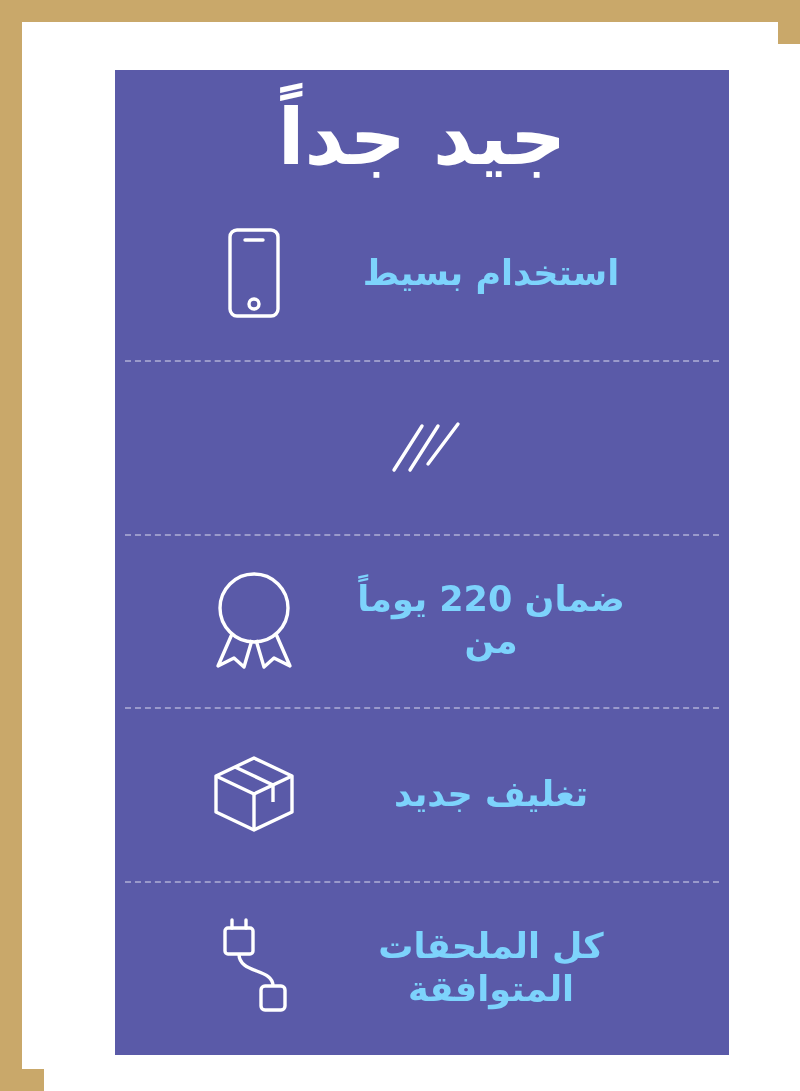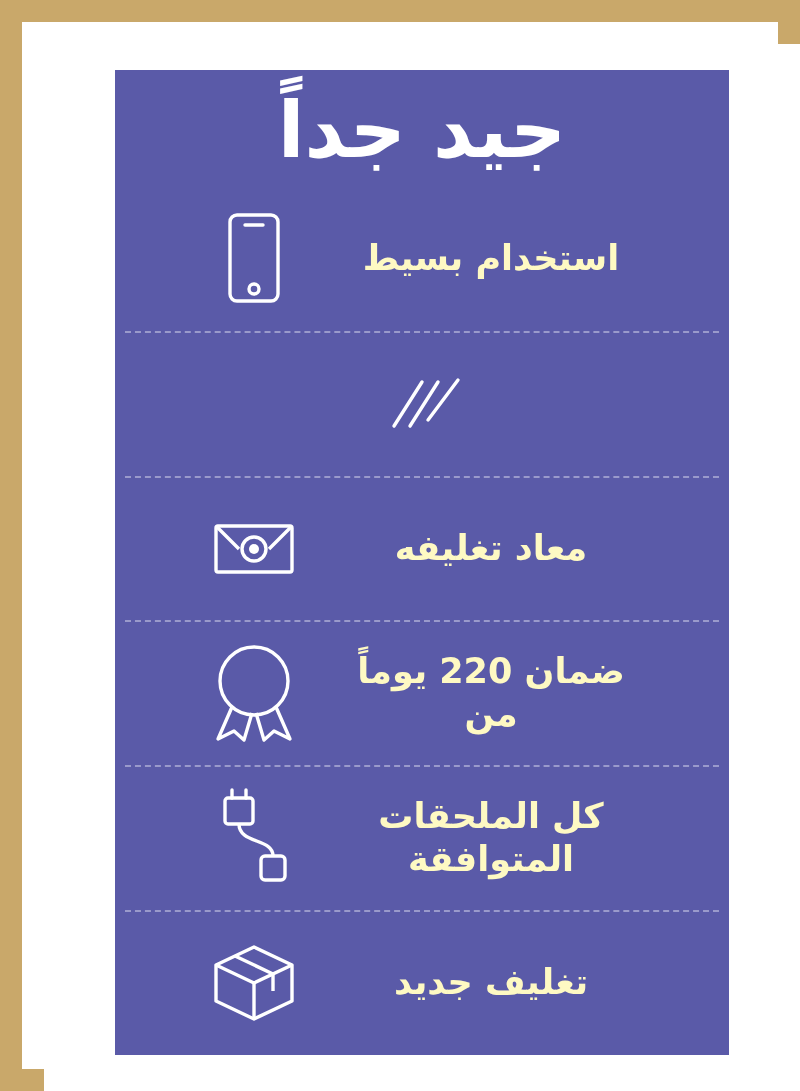--- a/index.html
+++ b/index.html
@@ -41,21 +41,21 @@
     background: #5a5aa8;
     box-sizing: border-box;
     display: flex;
     flex-direction: column;
   }
   .headline {
     color: #ffffff;
     font-size: 78px;
     font-weight: bold;
     text-align: center;
-    padding: 20px 20px 8px 20px;
+    padding: 27px 20px 8px 20px;
     letter-spacing: 0px;
     line-height: 1.05;
     direction: rtl;
     height: 116px;
     box-sizing: border-box;
   }
   .rows {
     flex: 1;
     display: flex;
     flex-direction: column;
@@ -73,21 +73,21 @@
   }
   .feature-row + .feature-row::before {
     content: "";
     position: absolute;
     top: 0;
     right: 10px;
     left: 10px;
     border-top: 2px dashed #9a9acb;
   }
   .feature-text {
-    color: #fef9c3;
+    color: #7dd3fc;
     font-size: 35px;
     font-weight: bold;
     text-align: center;
     line-height: 1.22;
     direction: rtl;
     flex: 1;
     padding-left: 6px;
     max-width: 330px;
   }
   .feature-icon {
@@ -127,63 +127,52 @@
       <div class="feature-row">
         <div class="feature-icon">
           <svg width="92" height="70" viewBox="0 0 92 70" fill="none" stroke="#ffffff" stroke-width="3.4" stroke-linecap="round">
             <line x1="18" y1="58" x2="46" y2="14"></line>
             <line x1="34" y1="58" x2="62" y2="14"></line>
             <line x1="52" y1="52" x2="82" y2="12"></line>
           </svg>
         </div>
       </div>
 
-      <div class="feature-row">
-        <div class="feature-text">معاد تغليفه</div>
-        <div class="feature-icon">
-          <svg width="96" height="70" viewBox="0 0 96 70" fill="none" stroke="#ffffff" stroke-width="3.4">
-            <rect x="10" y="13" width="76" height="46" rx="2" ry="2"></rect>
-            <path d="M10 13 L33 36 M86 13 L63 36"></path>
-            <circle cx="48" cy="36" r="12"></circle>
-            <circle cx="48" cy="36" r="5" fill="#ffffff" stroke="none"></circle>
-          </svg>
-        </div>
-      </div>
 
       <div class="feature-row">
         <div class="feature-text">ضمان 220 يوماً من</div>
         <div class="feature-icon">
           <svg width="108" height="104" viewBox="0 0 108 104" fill="none" stroke="#ffffff" stroke-width="3.4" stroke-linejoin="round">
             <circle cx="54" cy="40" r="34"></circle>
             <path d="M32 66 L18 98 L34 90 L44 99 L52 72"></path>
             <path d="M76 66 L90 98 L74 90 L64 99 L56 72"></path>
+          </svg>
+        </div>
+      </div>
+
+      <div class="feature-row">
+        <div class="feature-text">تغليف جديد</div>
+        <div class="feature-icon">
+          <svg width="96" height="88" viewBox="0 0 96 88" fill="none" stroke="#ffffff" stroke-width="3.4" stroke-linejoin="round">
+            <path d="M48 8 L86 26 L86 62 L48 80 L10 62 L10 26 Z"></path>
+            <path d="M10 26 L48 44 L86 26"></path>
+            <path d="M48 44 L48 80"></path>
+            <path d="M29 17 L67 35 L67 52"></path>
           </svg>
         </div>
       </div>
 
       <div class="feature-row">
         <div class="feature-text">كل الملحقات المتوافقة</div>
         <div class="feature-icon">
           <svg width="86" height="100" viewBox="0 0 86 100" fill="none" stroke="#ffffff" stroke-width="3.4" stroke-linejoin="round">
             <rect x="14" y="10" width="28" height="26" rx="3" ry="3"></rect>
             <line x1="21" y1="10" x2="21" y2="2" stroke-linecap="round"></line>
             <line x1="35" y1="10" x2="35" y2="2" stroke-linecap="round"></line>
             <path d="M28 36 C28 56 62 50 62 68"></path>
             <rect x="50" y="68" width="24" height="24" rx="4" ry="4"></rect>
           </svg>
         </div>
       </div>
 
-      <div class="feature-row">
-        <div class="feature-text">تغليف جديد</div>
-        <div class="feature-icon">
-          <svg width="96" height="88" viewBox="0 0 96 88" fill="none" stroke="#ffffff" stroke-width="3.4" stroke-linejoin="round">
-            <path d="M48 8 L86 26 L86 62 L48 80 L10 62 L10 26 Z"></path>
-            <path d="M10 26 L48 44 L86 26"></path>
-            <path d="M48 44 L48 80"></path>
-            <path d="M29 17 L67 35 L67 52"></path>
-          </svg>
-        </div>
-      </div>
-
     </div>
   </div>
 </div>
 
 </body></html>

